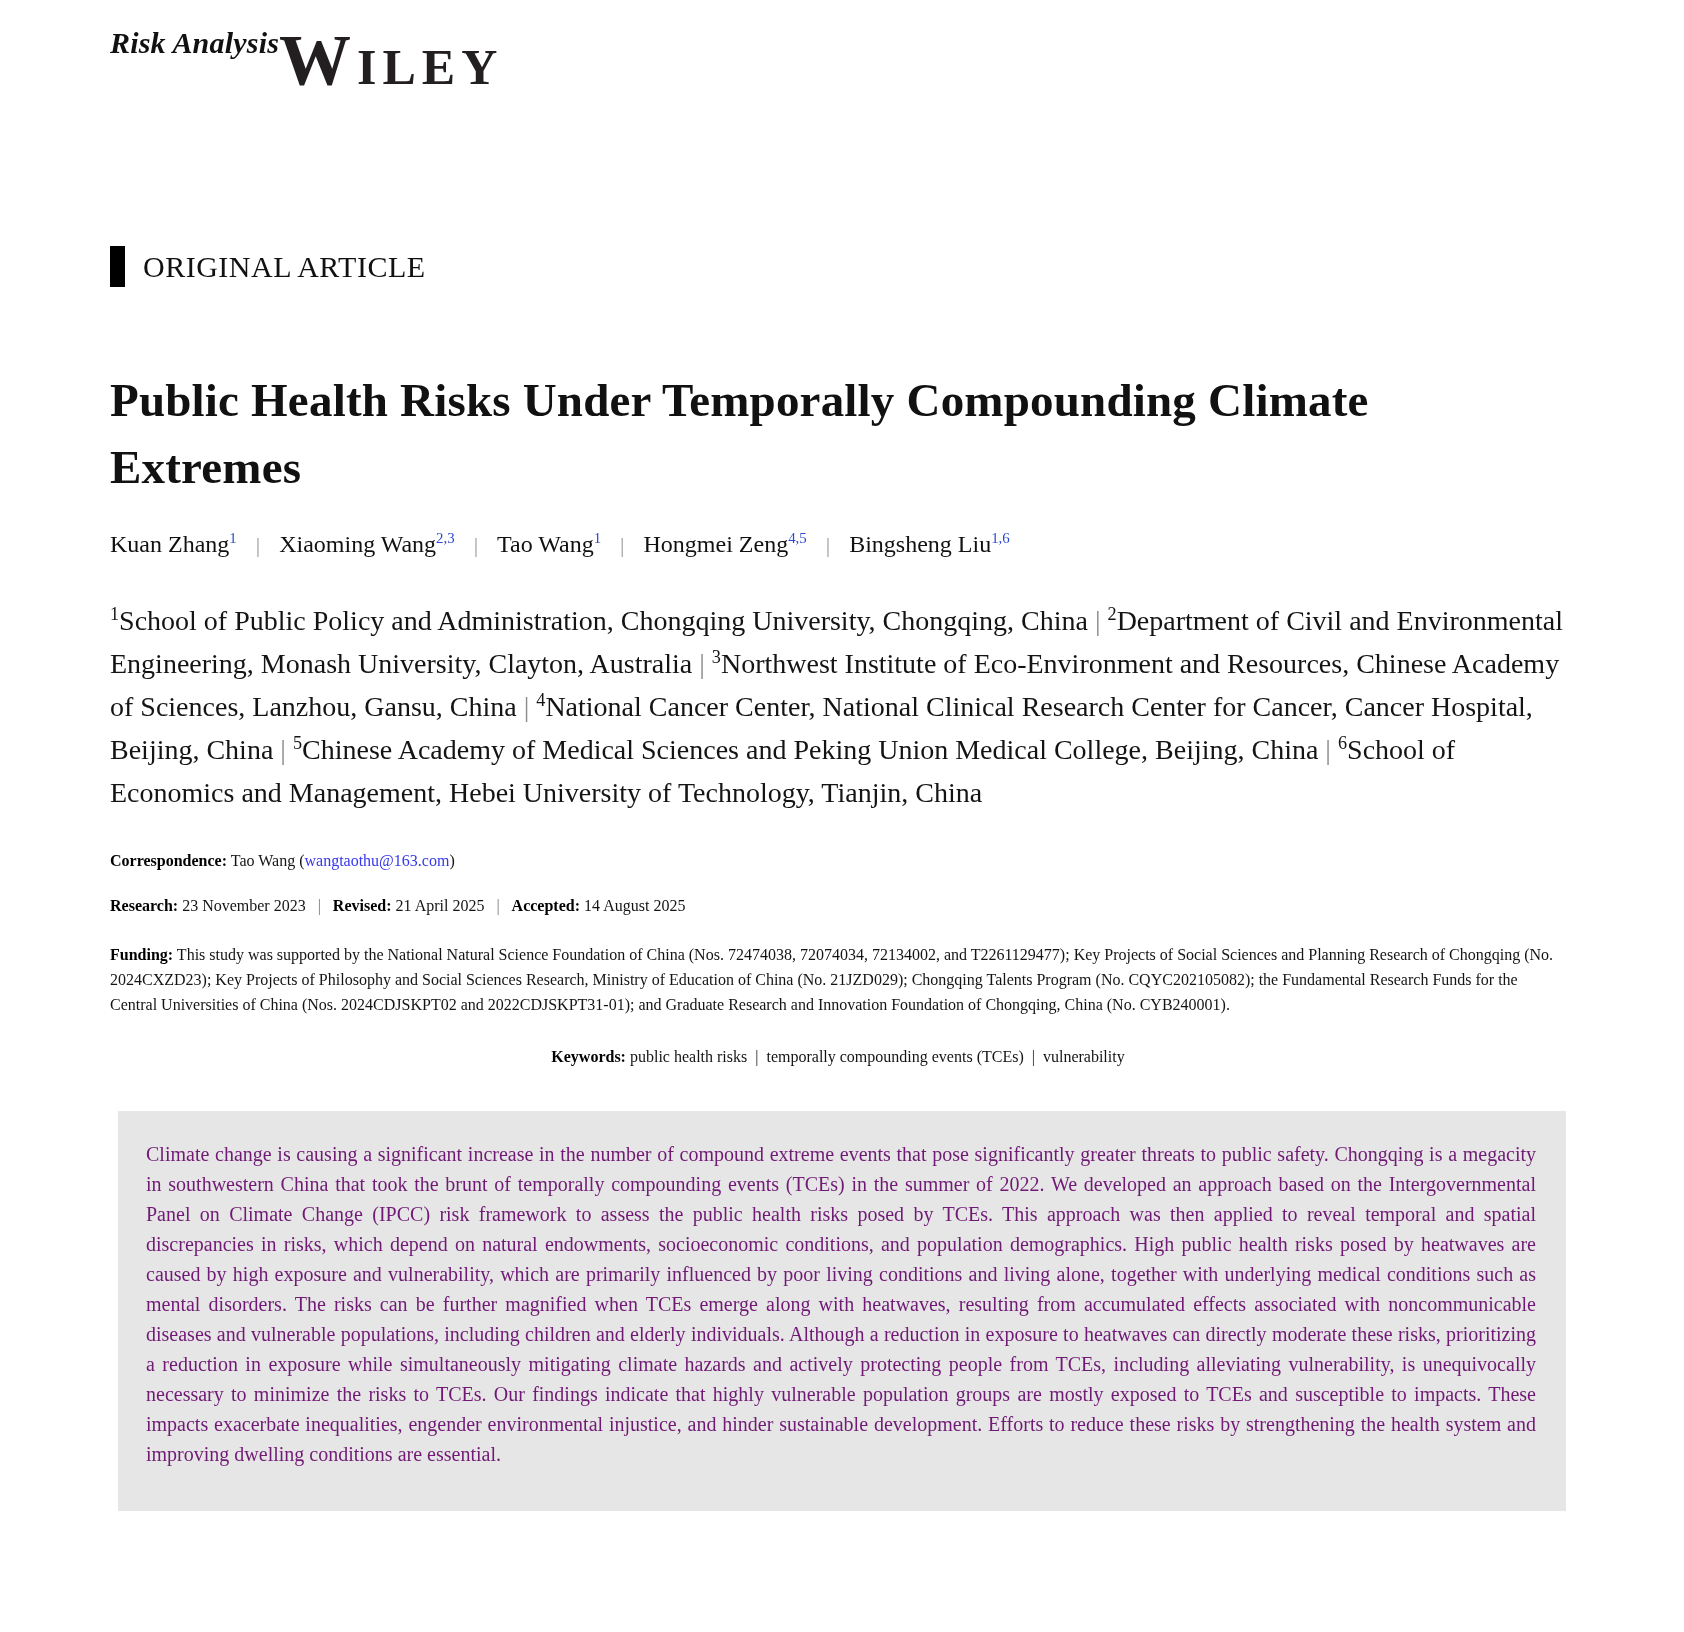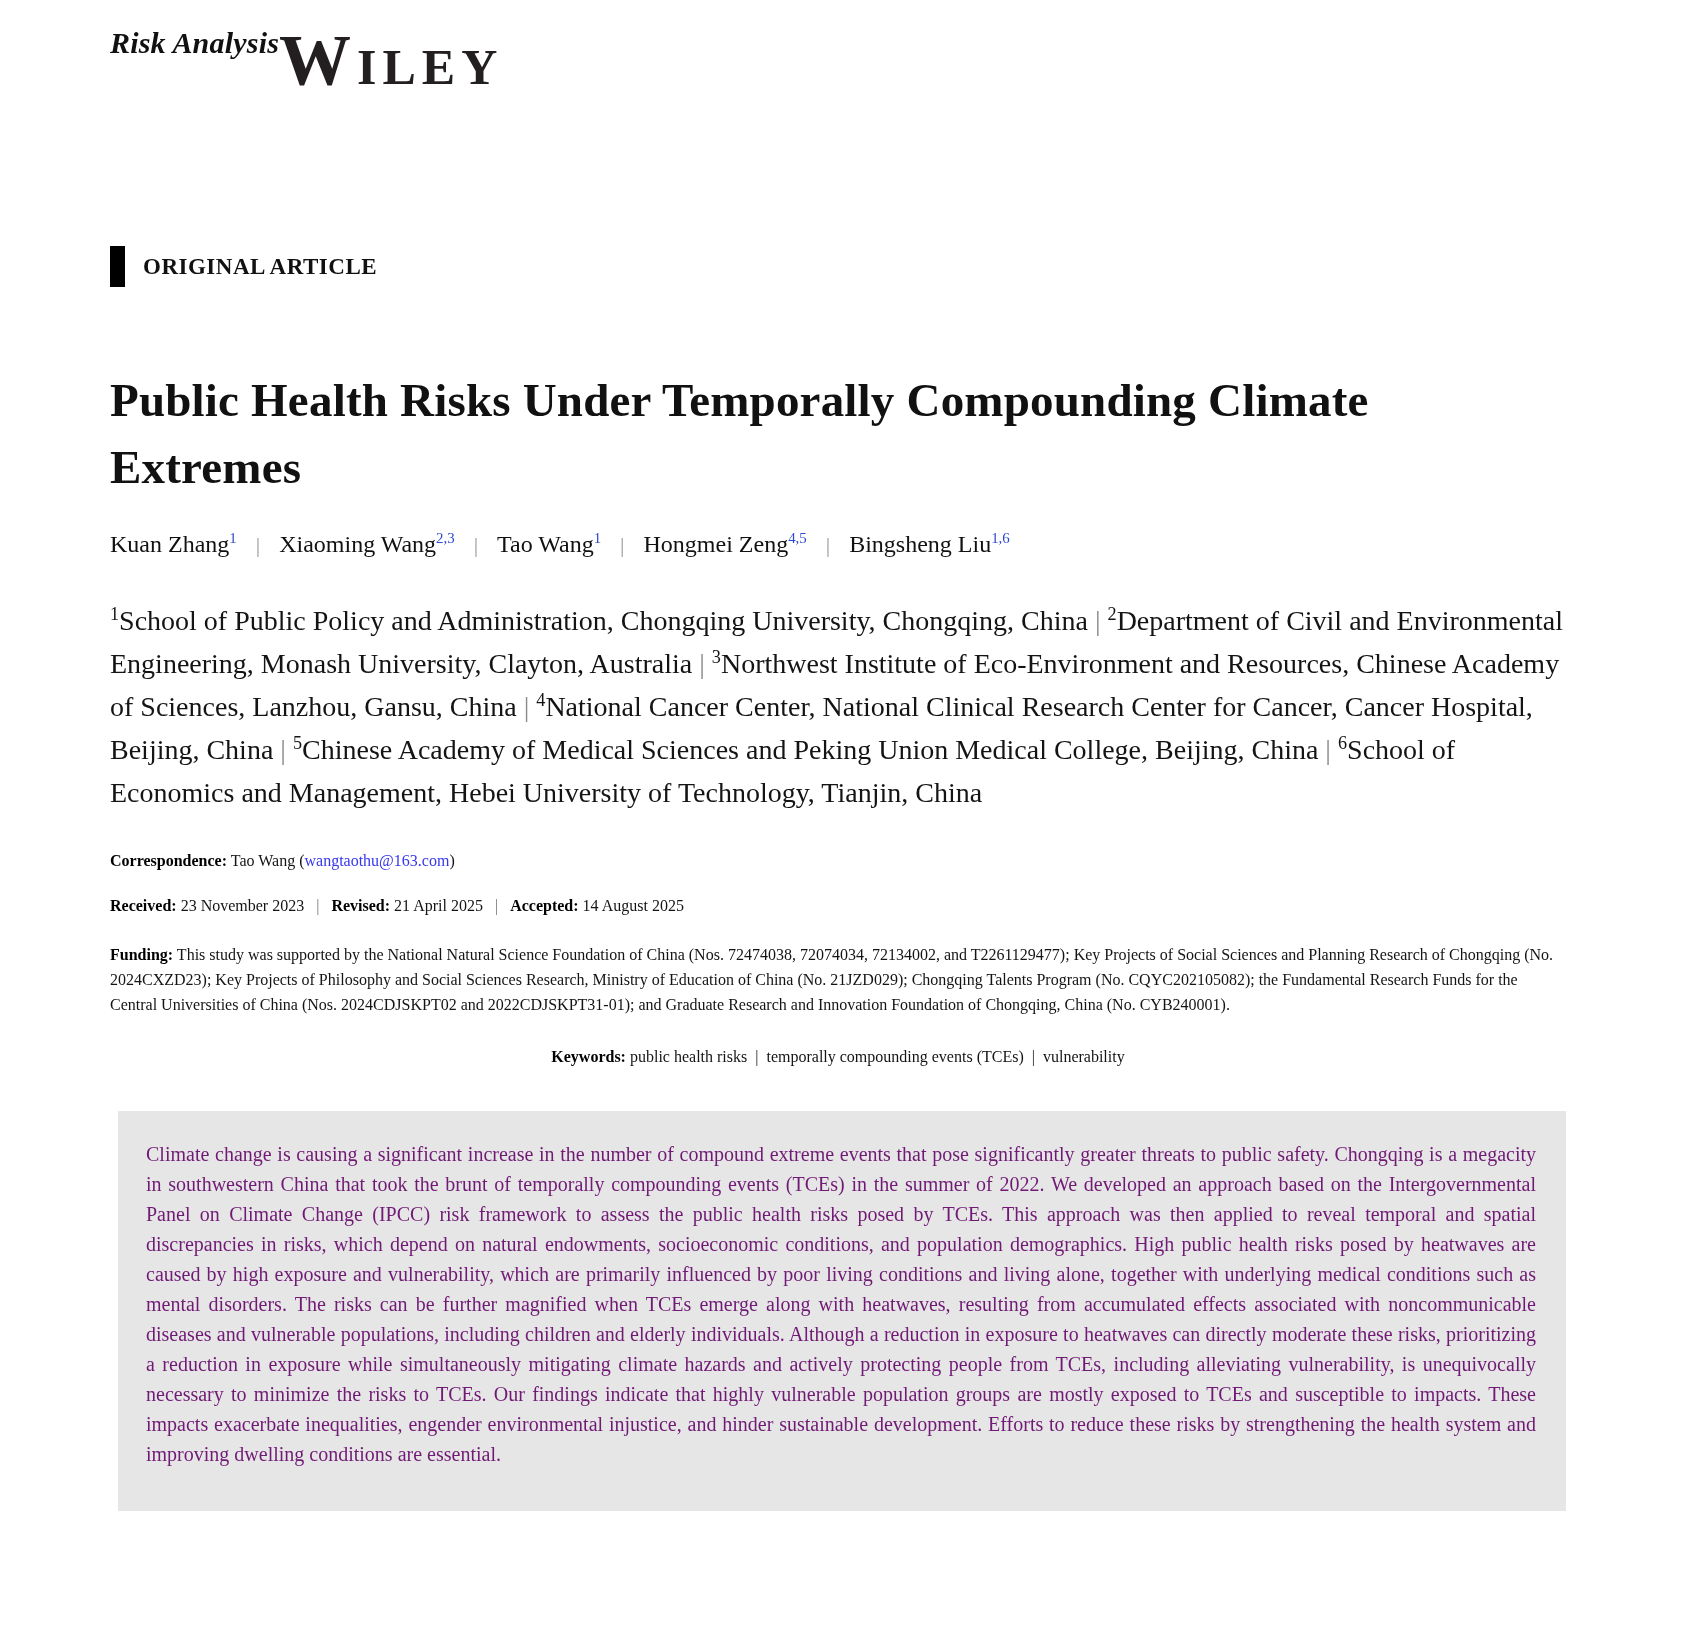--- a/index.html
+++ b/index.html
@@ -31,21 +31,21 @@
   
   .article-type {
     margin-top: 150px;
     display: flex; align-items: center;
   }
   .article-type .bar {
     display: inline-block; width: 15px; height: 41px;
     background: #000; margin-right: 18px;
   }
   .article-type .label {
-    font-size: 23px; font-weight: 700; letter-spacing: 0.5px;
+    font-size: 30px; font-weight: 400; letter-spacing: 0.5px;
   }
   
   h1.article-title {
     margin-top: 80px;
     font-size: 47px; font-weight: 700; line-height: 1.43;
     max-width: 1270px; letter-spacing: 0.2px;
   }
   
   .authors {
     margin-top: 30px; font-size: 24px;
@@ -110,21 +110,21 @@
   <div class="authors" id="authors"><span><span>Kuan Zhang</span><sup class="author-sup">1</sup></span><span class="author-sep">|</span><span><span>Xiaoming Wang</span><sup class="author-sup">2,3</sup></span><span class="author-sep">|</span><span><span>Tao Wang</span><sup class="author-sup">1</sup></span><span class="author-sep">|</span><span><span>Hongmei Zeng</span><sup class="author-sup">4,5</sup></span><span class="author-sep">|</span><span><span>Bingsheng Liu</span><sup class="author-sup">1,6</sup></span></div>
 
   <p class="affiliations" id="affiliations"><span><sup>1</sup><span>School of Public Policy and Administration, Chongqing University, Chongqing, China</span></span><span class="affil-sep">|</span><span><sup>2</sup><span>Department of Civil and Environmental Engineering, Monash University, Clayton, Australia</span></span><span class="affil-sep">|</span><span><sup>3</sup><span>Northwest Institute of Eco-Environment and Resources, Chinese Academy of Sciences, Lanzhou, Gansu, China</span></span><span class="affil-sep">|</span><span><sup>4</sup><span>National Cancer Center, National Clinical Research Center for Cancer, Cancer Hospital, Beijing, China</span></span><span class="affil-sep">|</span><span><sup>5</sup><span>Chinese Academy of Medical Sciences and Peking Union Medical College, Beijing, China</span></span><span class="affil-sep">|</span><span><sup>6</sup><span>School of Economics and Management, Hebei University of Technology, Tianjin, China</span></span></p>
 
   <p class="meta correspondence">
     <b>Correspondence:</b>
     <span>Tao Wang</span>
     <span>(</span><a href="#">wangtaothu@163.com</a><span>)</span>
   </p>
 
-  <p class="meta dates" id="dates"><span><b>Received:</b> <span>23 November 2023</span></span><span class="date-sep">|</span><span><b>Revised:</b> <span>21 April 2025</span></span><span class="date-sep">|</span><span><b>Accepted:</b> <span>14 August 2025</span></span></p>
+  <p class="meta dates" id="dates"><span><b>Research:</b> <span>23 November 2023</span></span><span class="date-sep">|</span><span><b>Revised:</b> <span>21 April 2025</span></span><span class="date-sep">|</span><span><b>Accepted:</b> <span>14 August 2025</span></span></p>
 
   <p class="meta funding">
     <b>Funding:</b>
     <span>This study was supported by the National Natural Science Foundation of China (Nos. 72474038, 72074034, 72134002, and T2261129477); Key Projects of Social Sciences and Planning Research of Chongqing (No. 2024CXZD23); Key Projects of Philosophy and Social Sciences Research, Ministry of Education of China (No. 21JZD029); Chongqing Talents Program (No. CQYC202105082); the Fundamental Research Funds for the Central Universities of China (Nos. 2024CDJSKPT02 and 2022CDJSKPT31-01); and Graduate Research and Innovation Foundation of Chongqing, China (No. CYB240001).</span>
   </p>
 
   <p class="meta keywords">
     <b>Keywords:</b>
     <span id="keyword-items"><span>public health risks</span><span class="kw-sep">|</span><span>temporally compounding events (TCEs)</span><span class="kw-sep">|</span><span>vulnerability</span></span>
   </p>

